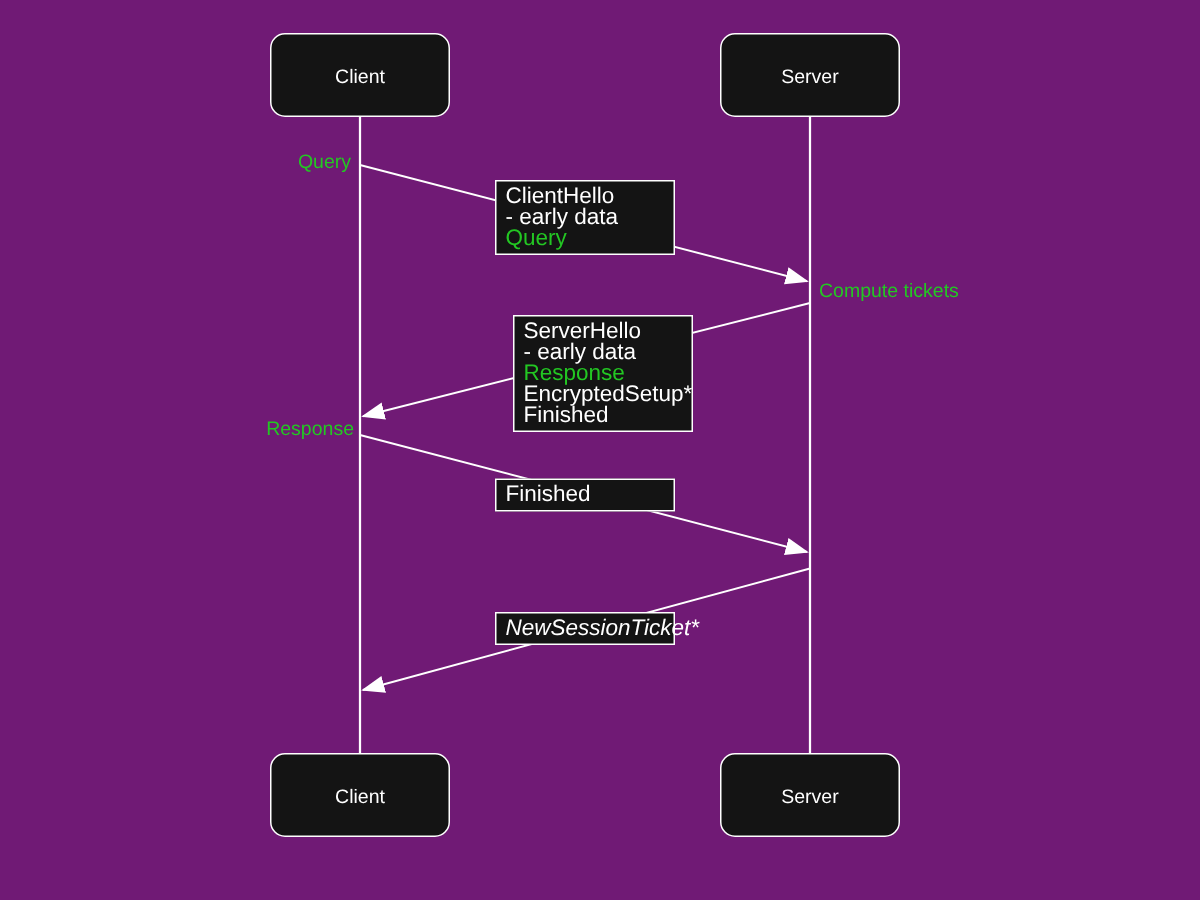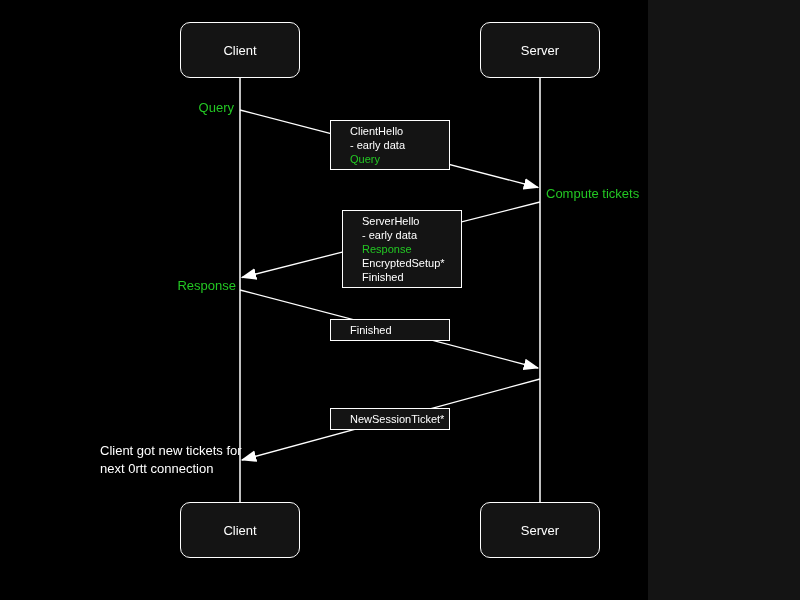--- a/index.html
+++ b/index.html
@@ -3,23 +3,23 @@
 <meta charset="utf-8">
 <style>
   html, body {
     margin: 0;
     padding: 0;
     background: #141414;
     font-family: "Liberation Sans", sans-serif;
   }
   .canvas {
     position: relative;
-    width: 648px;
+    width: 800px;
     height: 600px;
-    background: #000000;
+    background: #701a75;
     overflow: hidden;
   }
   .wires {
     position: absolute;
     left: 0; top: 0;
     width: 800px; height: 600px;
     z-index: 1;
   }
   .actor-box {
     position: absolute;
@@ -35,23 +35,23 @@
     justify-content: center;
     z-index: 2;
     box-sizing: border-box;
   }
   .msg-box {
     position: absolute;
     width: 120px;
     border: 1.5px solid #ffffff;
     background: #141414;
     color: #ffffff;
-    font-size: 11px;
+    font-size: 15px;
     line-height: 14px;
-    padding: 3px 19px;
+    padding: 3px 6px;
     z-index: 2;
     box-sizing: border-box;
     white-space: nowrap;
   }
   .msg-line { color: #ffffff; }
   .green { color: #23c723; }
   .side-label {
     position: absolute;
     font-size: 13px;
     line-height: 14px;
@@ -115,22 +115,18 @@
     <div class="msg-line">- early data</div>
     <div class="msg-line green">Response</div>
     <div class="msg-line">EncryptedSetup*</div>
     <div class="msg-line">Finished</div>
   </div>
 
   <div class="msg-box" style="left:330px; top:319px;">
     <div class="msg-line">Finished</div>
   </div>
 
-  <div class="msg-box" style="left:330px; top:408px;">
+  <div class="msg-box" style="left:330px; top:408px;font-style:italic;">
     <div class="msg-line">NewSessionTicket*</div>
   </div>
 
-  <div class="note-text" style="left:100px; top:442px;">
-    <div>Client got new tickets for</div>
-    <div>next 0rtt connection</div>
-  </div>
 
 </div>
 
 </body></html>

